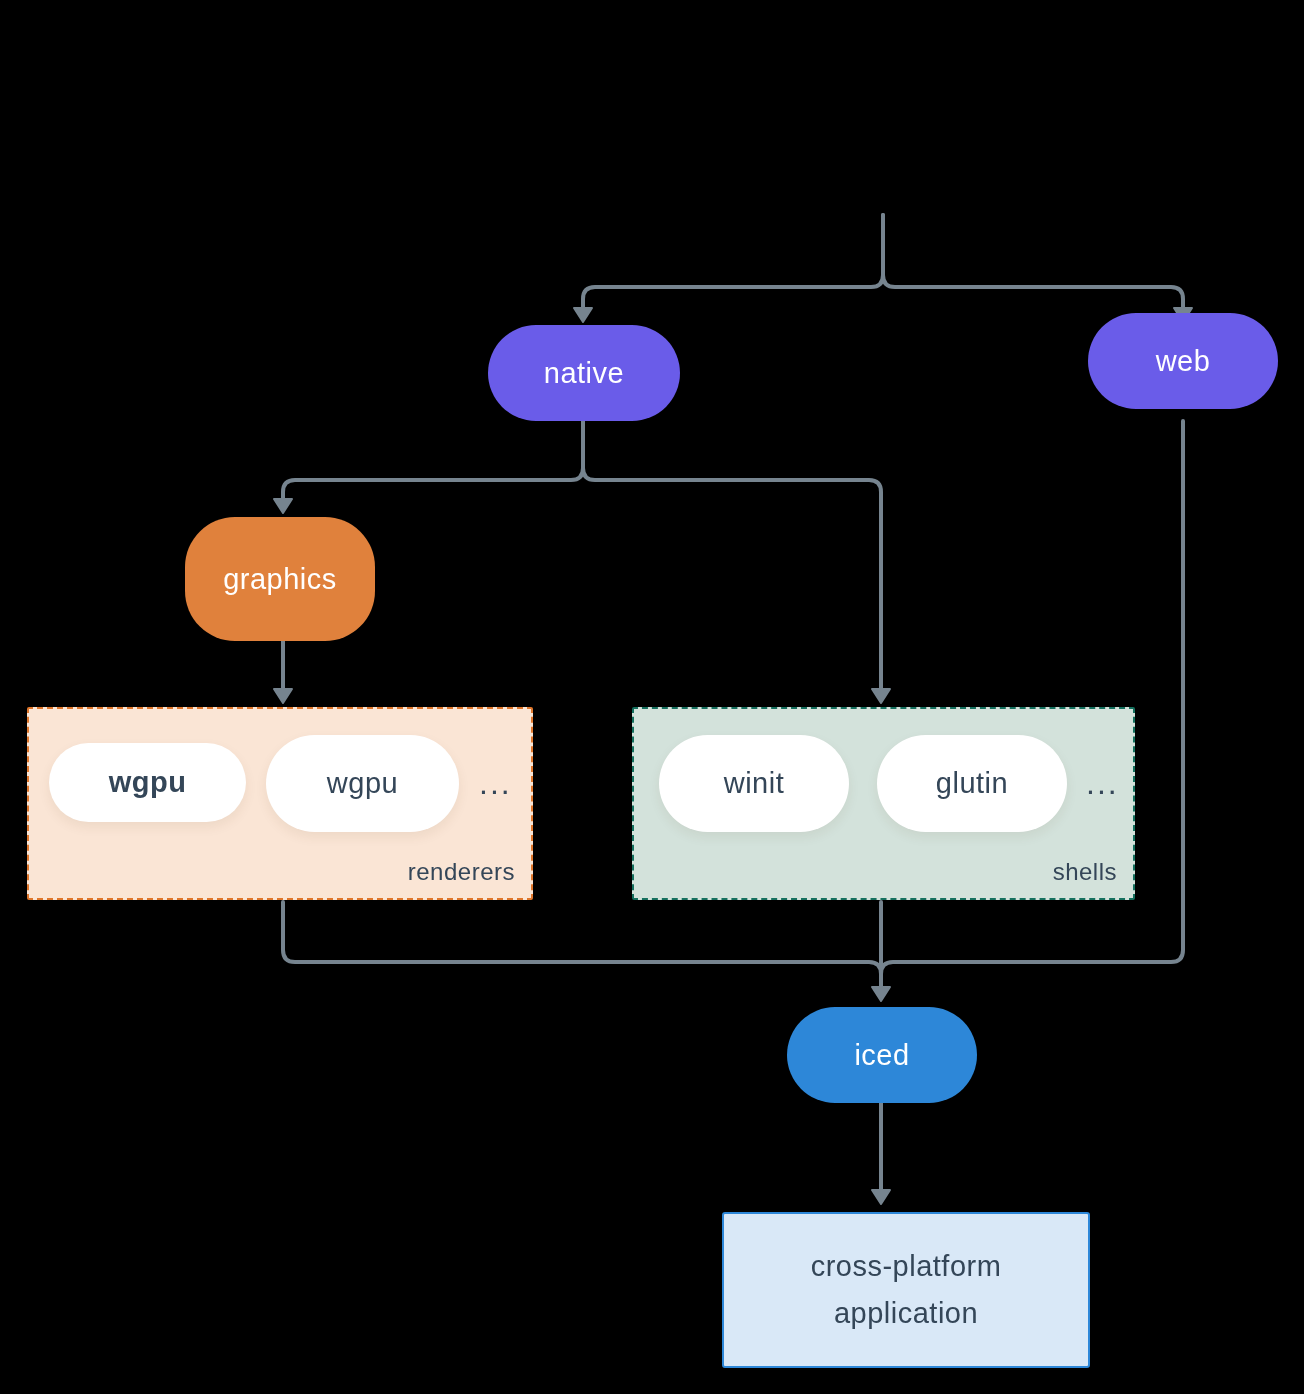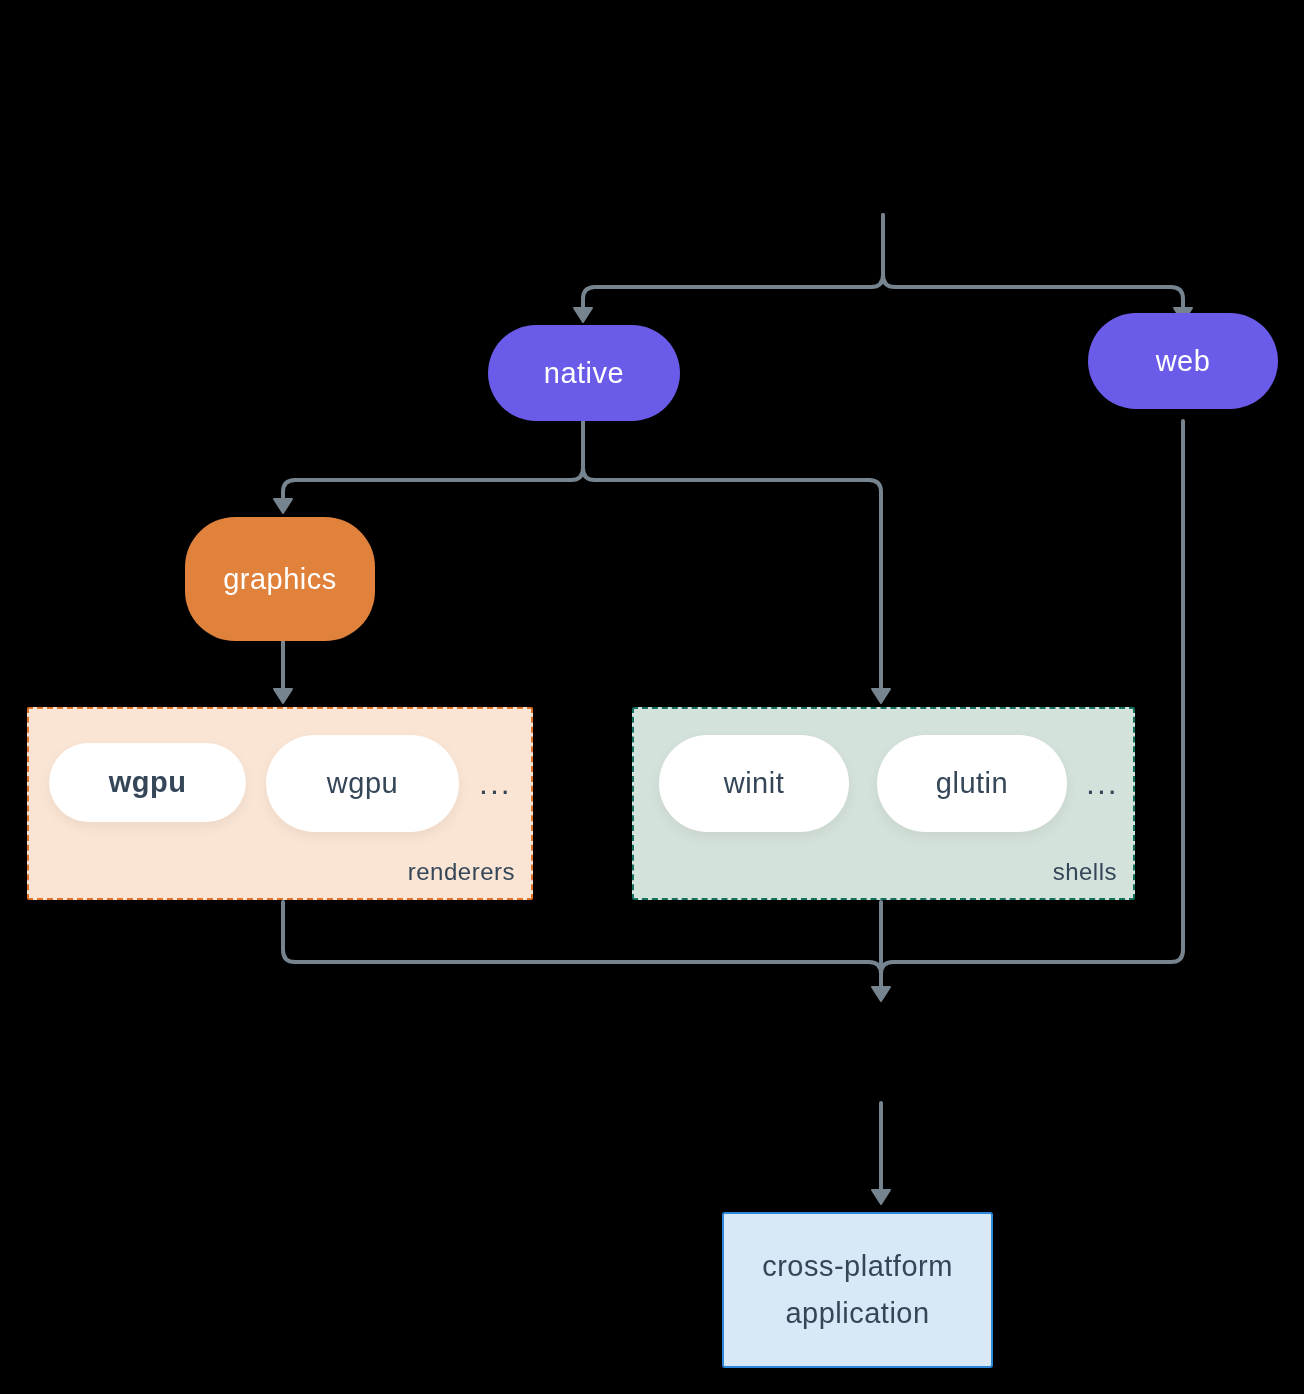--- a/index.html
+++ b/index.html
@@ -92,21 +92,21 @@
     font-size: 29px;
     letter-spacing: 0.5px;
     border-radius: 50px;
   }
   .node-native   { left: 488px;  top: 325px;  width: 192px; height: 96px; background: var(--purple); }
   .node-web      { left: 1088px; top: 313px;  width: 190px; height: 96px; background: var(--purple); }
   .node-graphics { left: 185px;  top: 517px;  width: 190px; height: 124px; background: var(--orange); }
   .node-iced     { left: 787px;  top: 1007px; width: 190px; height: 96px; background: var(--blue); }
   .app-box {
     position: absolute;
-    left: 722px; top: 1212px; width: 271px; height: 156px;
+    left: 722px; top: 1212px; width: 368px; height: 156px;
     background: var(--lightblue-fill);
     border: 2px solid var(--blue);
     border-radius: 3px;
     display: flex;
     align-items: center;
     justify-content: center;
     text-align: center;
     color: var(--dark-text);
     font-size: 29px;
     line-height: 1.62;
@@ -175,18 +175,21 @@
     <div class="pill pill-white" style="left:25px; top:26px; width:190px; height:97px;">
       <span>winit</span>
     </div>
     <div class="pill pill-white" style="left:243px; top:26px; width:190px; height:97px;">
       <span>glutin</span>
     </div>
     <div class="dots" style="left:452px;">...</div>
     <div class="group-label">shells</div>
   </div>
 
+  <div class="node node-iced">
+    <span>iced</span>
+  </div>
 
   <div class="app-box">
     <span>cross-platform application</span>
   </div>
 
 </div>
 
 </body></html>

